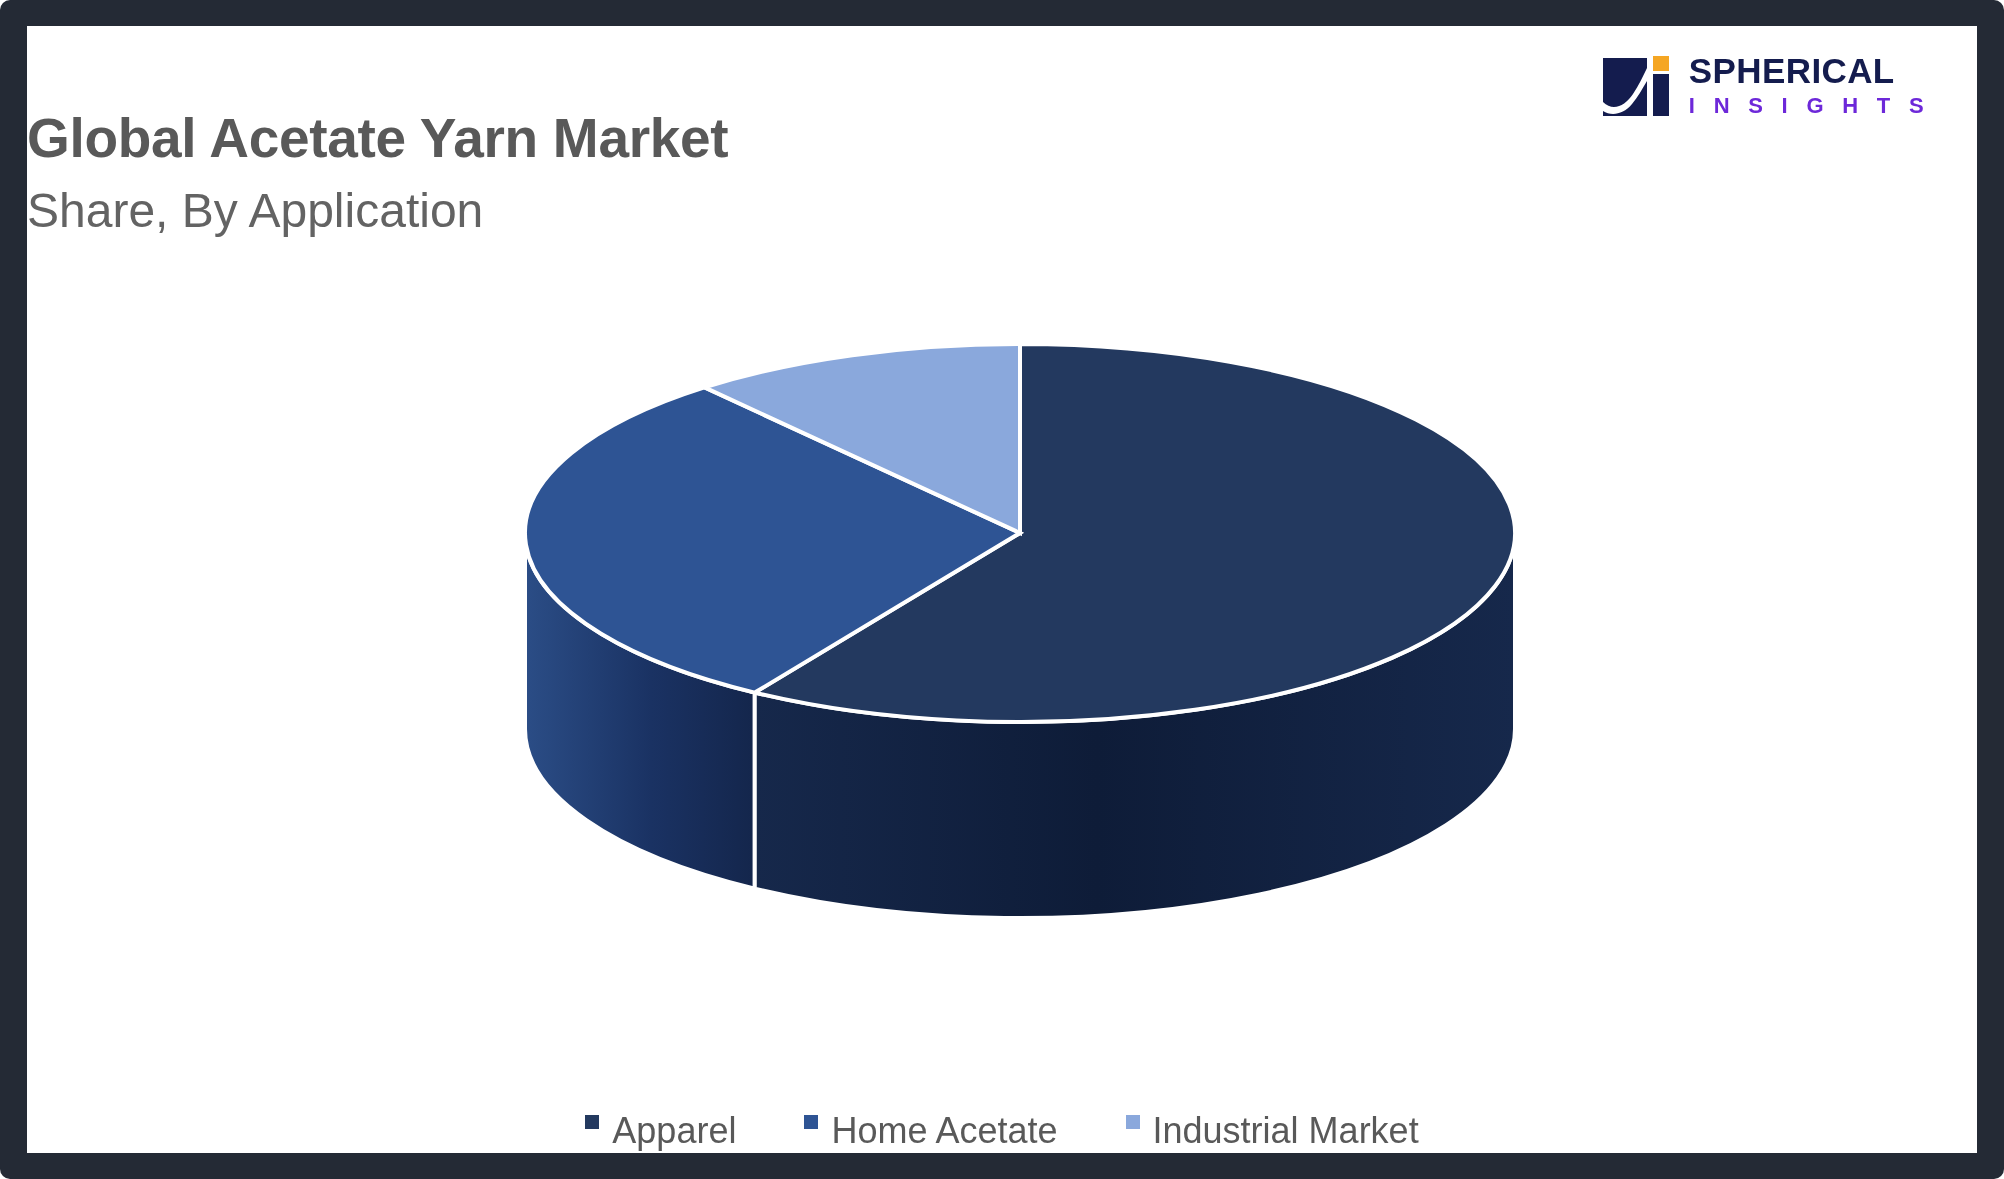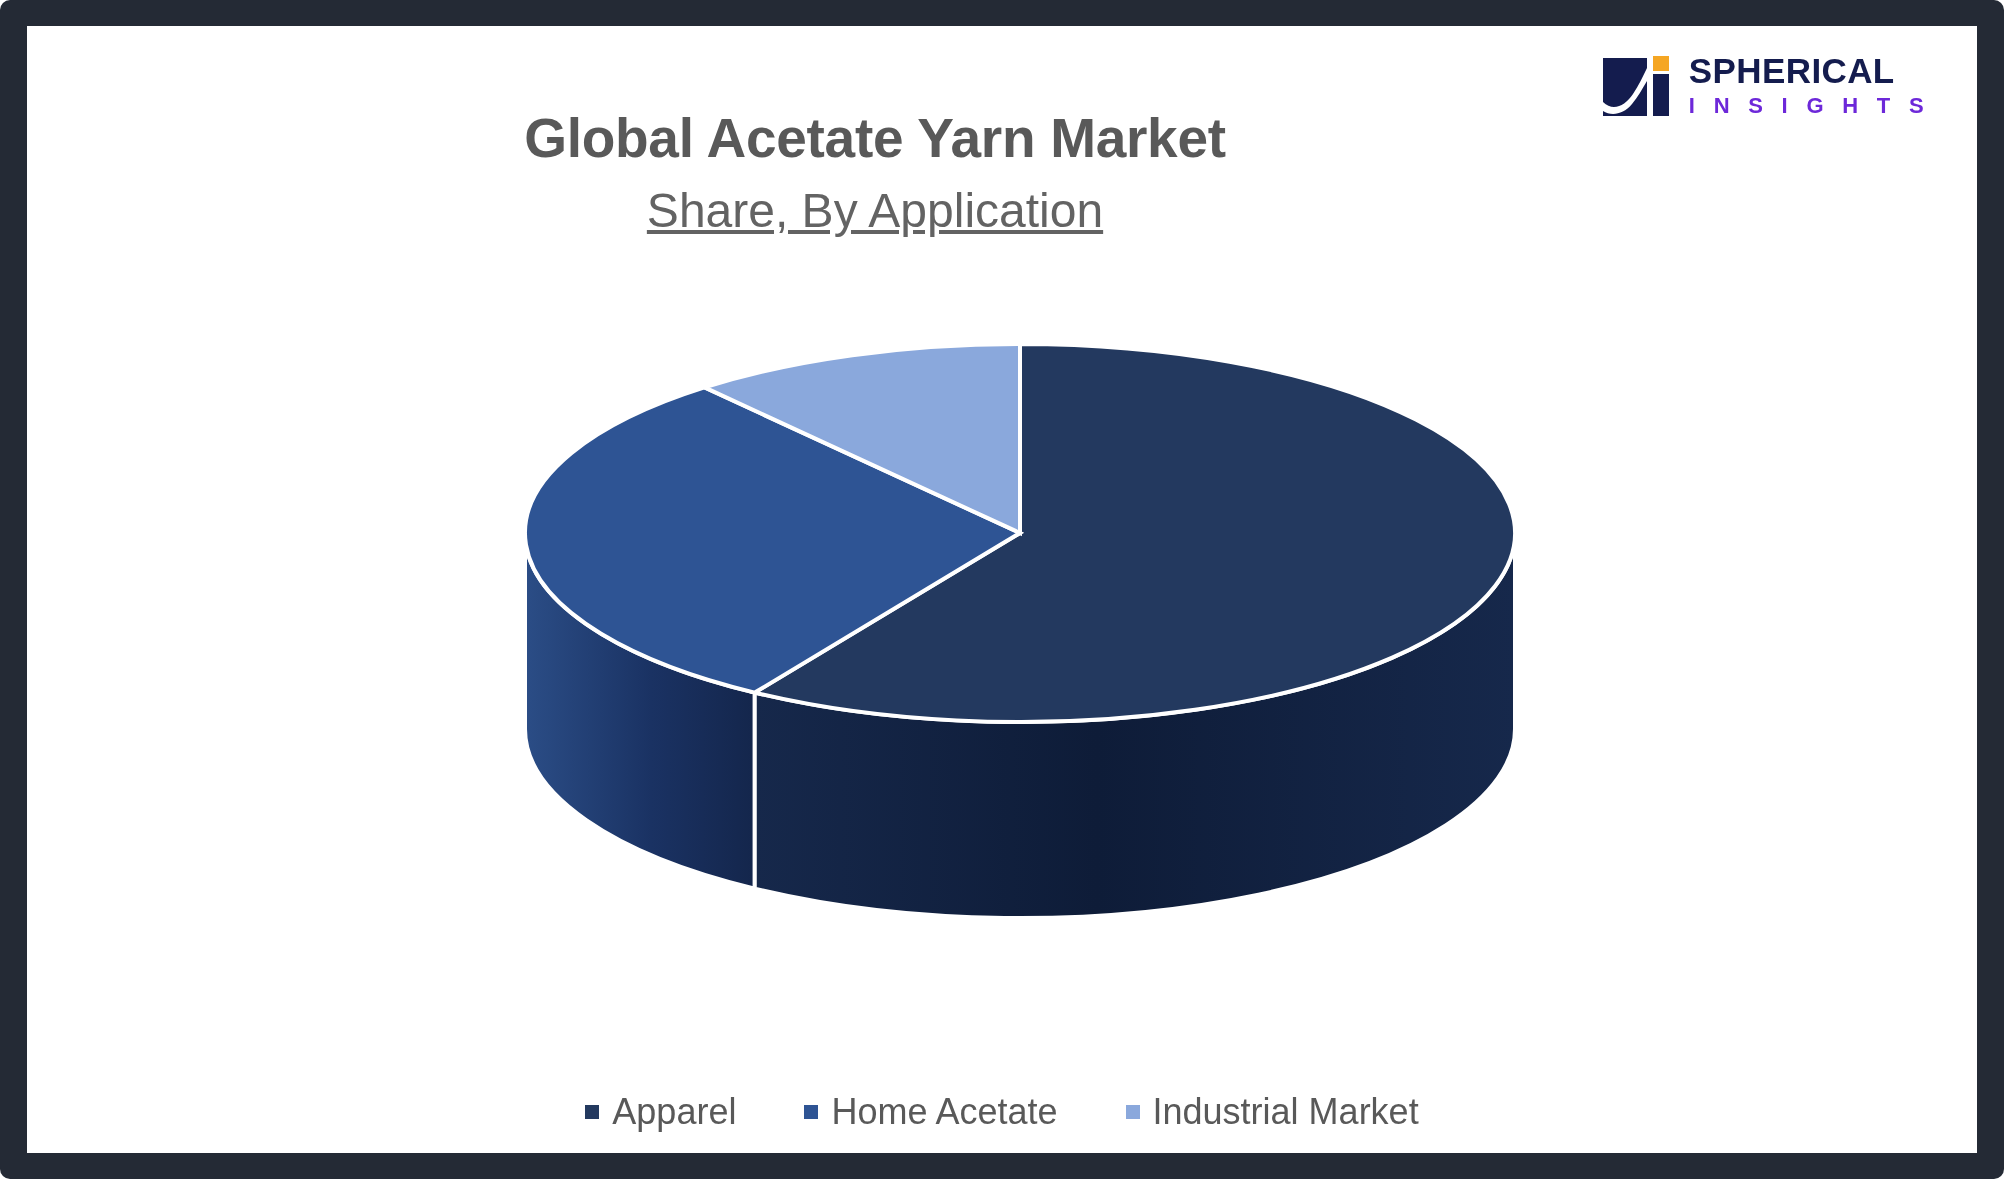--- a/index.html
+++ b/index.html
@@ -33,39 +33,37 @@
     background: #ffffff;
     overflow: hidden;
   }
 
   
   #title-block {
     position: absolute;
     left: 0;
     top: 82px;
     width: 1640px;
-    text-align: center;
-    padding-left: 28px;
+    text-align: left;
   }
   #chart-title {
     font-size: 55px;
     font-weight: bold;
     color: #595959;
     letter-spacing: -0.3px;
     line-height: 1.12;
     white-space: nowrap;
   }
   #chart-subtitle {
     font-size: 48px;
     font-weight: normal;
     color: #636363;
     line-height: 1.2;
     margin-top: 12px;
     white-space: nowrap;
-    text-decoration: underline;
   }
 
   
   #logo {
     position: absolute;
     right: 47px;
     top: 27px;
     display: flex;
     align-items: center;
     gap: 20px;
@@ -119,20 +117,21 @@
     width: 14px;
     height: 14px;
     margin-right: 13px;
     flex: none;
   }
   .legend-label {
     font-size: 36px;
     color: #595959;
     white-space: nowrap;
     line-height: 1;
+    margin-top: 19px;
   }
 </style>
 </head>
 <body>
 
 <div id="frame">
   <div id="canvas">
 
     <div id="title-block">
       <div id="chart-title">Global Acetate Yarn Market</div>

